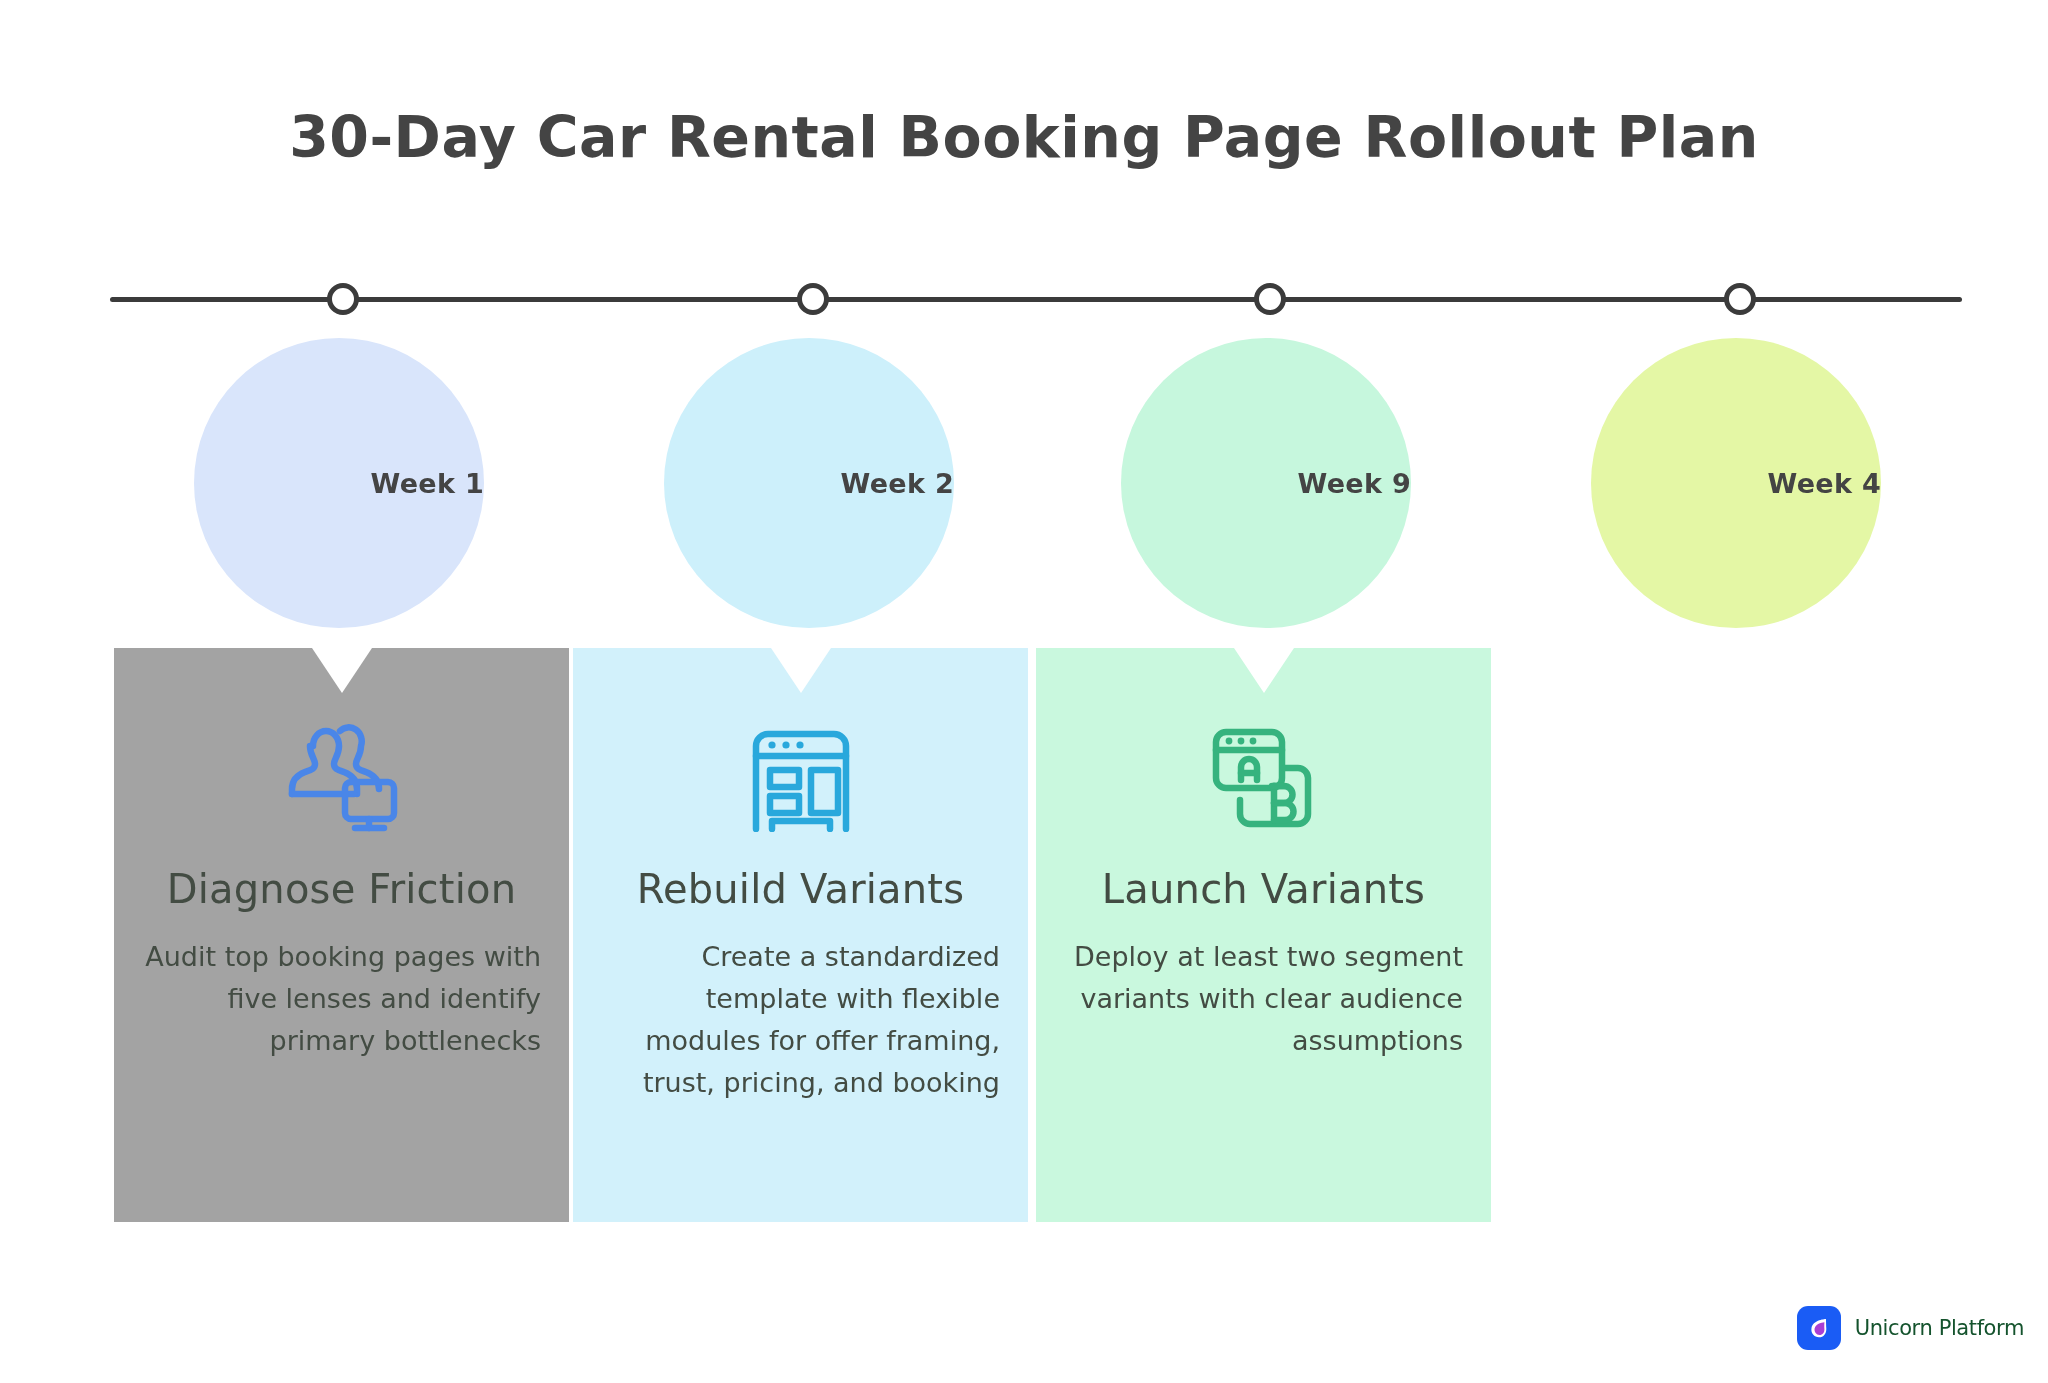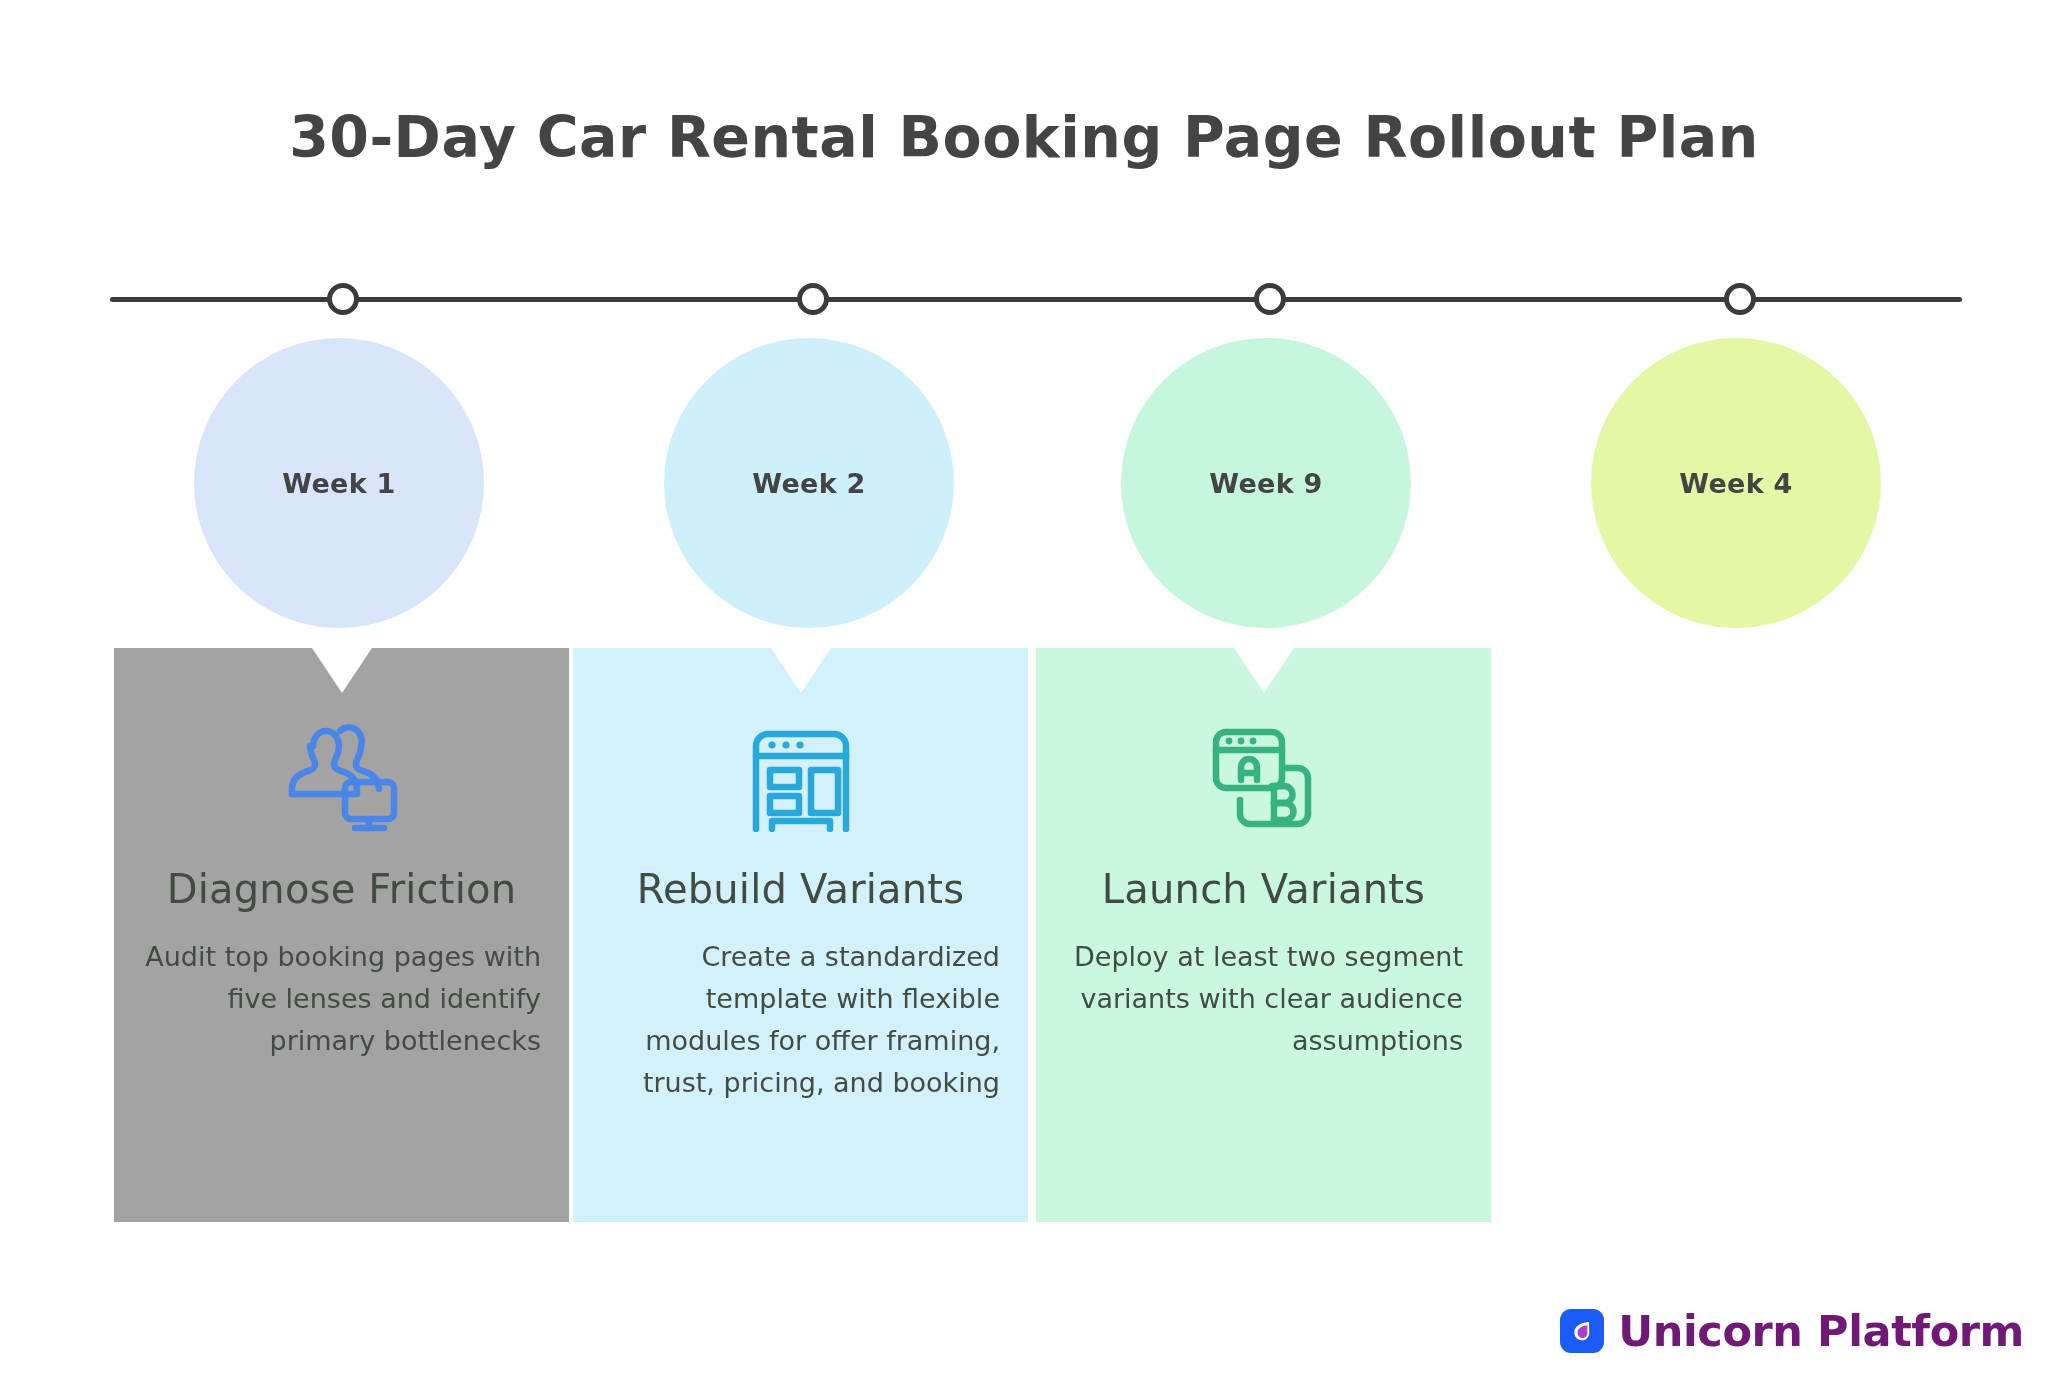--- a/index.html
+++ b/index.html
@@ -65,21 +65,21 @@
   }
 
   
   .week-circle {
     position: absolute;
     width: 290px;
     height: 290px;
     border-radius: 50%;
     display: flex;
     align-items: center;
-    justify-content: center;
+    justify-content: flex-end;
   }
   .week-circle span {
     font-family: "DejaVu Sans", sans-serif;
     font-weight: 700;
     font-size: 27px;
     color: #444444;
     letter-spacing: 0.3px;
   }
 
   
@@ -148,23 +148,23 @@
   .logo-mark {
     width: 44px;
     height: 44px;
     border-radius: 11px;
     display: flex;
     align-items: center;
     justify-content: center;
   }
   .logo-text {
     font-family: "DejaVu Sans", sans-serif;
-    font-weight: 700;
-    font-size: 43px;
-    color: #701a75;
+    font-weight: 400;
+    font-size: 21px;
+    color: #14532d;
     letter-spacing: -0.4px;
   }
 </style>
 </head>
 <body>
 
 <div class="stage">
 
   <div class="title">30-Day Car Rental Booking Page Rollout Plan</div>
 

